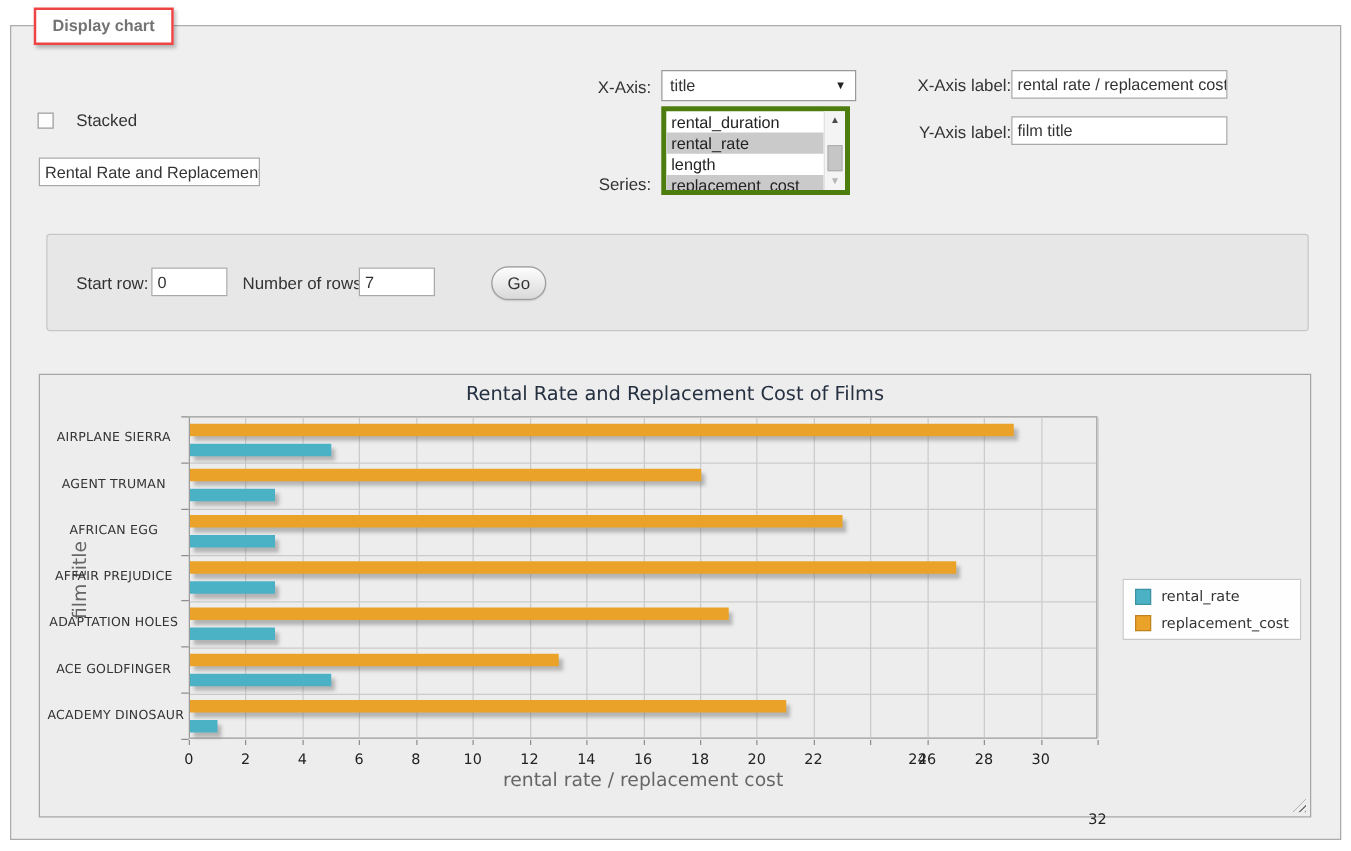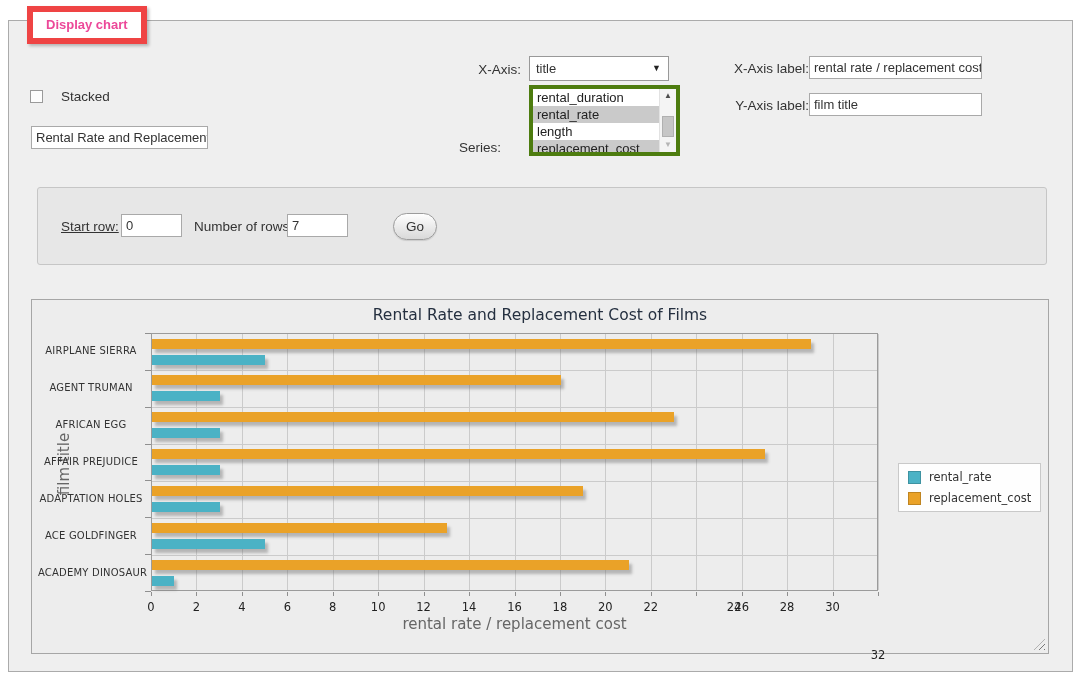--- a/index.html
+++ b/index.html
@@ -2,22 +2,22 @@
 <html><head>
 <meta charset="utf-8">
 <style>
   * { margin:0; padding:0; box-sizing:border-box; }
   html,body { width:1081px; height:681px; background:#fff; font-family:"Liberation Sans", sans-serif; }
   body { position:relative; overflow:hidden; }
 
   
   .fieldset { position:absolute; left:8px; top:20px; width:1065px; height:652px;
               background:#efefef; border:1px solid #ababab; }
-  .legend-box { position:absolute; left:18px; top:-15px; background:#fff; border:6px solid #ef4444;
-                padding:5px 13px 6px 13px; font-size:13px; font-weight:bold; color:#ec4899;
+  .legend-box { position:absolute; left:18px; top:-15px; background:#fff; border:2px solid #ef4444;
+                padding:5px 13px 6px 13px; font-size:13px; font-weight:bold; color:#737373;
                 box-shadow:2px 2px 3px rgba(0,0,0,0.25); }
 
   .lbl { position:absolute; font-size:13.5px; color:#333; white-space:nowrap; }
   .txt-input { position:absolute; background:#fff; border:1px solid #a9a9a9; font-size:13px;
                color:#333; padding:0 4px; line-height:21px; white-space:nowrap; overflow:hidden; }
 
   
   .radio-row { position:absolute; left:22px; top:36px; display:flex; align-items:center; gap:13px; }
   .radio-item { display:flex; align-items:center; gap:5px; font-size:13.5px; color:#333; cursor:default; }
   .radio-dot { width:13px; height:13px; border-radius:50%; border:1px solid #858585;
@@ -89,26 +89,26 @@
 
 
   <div class="check-row">
     <span class="check-box"></span>
     <span>Stacked</span>
   </div>
 
   <div class="txt-input" style="left:22px; top:105px; width:177px; height:23px;">Rental Rate and Replacement Cost of Films</div>
 
   <div class="lbl" style="left:430px; top:41px; width:82px; text-align:right;">X-Axis:</div>
-  <div class="select" style="left:520px; top:35px; width:140px; height:25px;">
+  <div class="select" style="left:520px; top:35px; width:156px; height:25px;">
     <span>title</span>
     <span class="arrow">▼</span>
   </div>
 
-  <div class="lbl" style="left:430px; top:119px; width:82px; text-align:center;">Series:</div>
+  <div class="lbl" style="left:430px; top:119px; width:82px; text-align:right;">Series:</div>
   <div class="listbox">
     <div class="opts" id="series-options">
         <div class="lopt">rental_duration</div>
         <div class="lopt sel">rental_rate</div>
         <div class="lopt">length</div>
         <div class="lopt sel">replacement_cost</div>
       </div>
     <div class="lb-scroll">
       <div class="lb-arrow up">▲</div>
       <div class="lb-thumb"></div>
@@ -116,21 +116,21 @@
     </div>
   </div>
 
   <div class="lbl" style="left:688px; top:40px; width:112px; text-align:right;">X-Axis label:</div>
   <div class="txt-input" style="left:800px; top:35px; width:173px; height:23px;">rental rate / replacement cost</div>
 
   <div class="lbl" style="left:688px; top:77px; width:112px; text-align:right;">Y-Axis label:</div>
   <div class="txt-input" style="left:800px; top:72px; width:173px; height:23px;">film title</div>
 
   <div class="rows-panel">
-    <div class="lbl" style="left:23px; top:31px;text-decoration:underline;">Start row:</div>
+    <div class="lbl" style="left:23px; top:31px;">Start row:</div>
     <div class="txt-input" style="left:83px; top:26px; width:61px; height:23px;">0</div>
     <div class="lbl" style="left:156px; top:31px;">Number of rows:</div>
     <div class="txt-input" style="left:249px; top:26px; width:61px; height:23px;">7</div>
     <button class="go-btn">Go</button>
   </div>
 
   <div class="chart-box" id="chart">
     <div class="chart-title">Rental Rate and Replacement Cost of Films</div>
     <div class="plot" id="plot">
         <div class="vgrid" style="left: 44.4375px;"></div>

